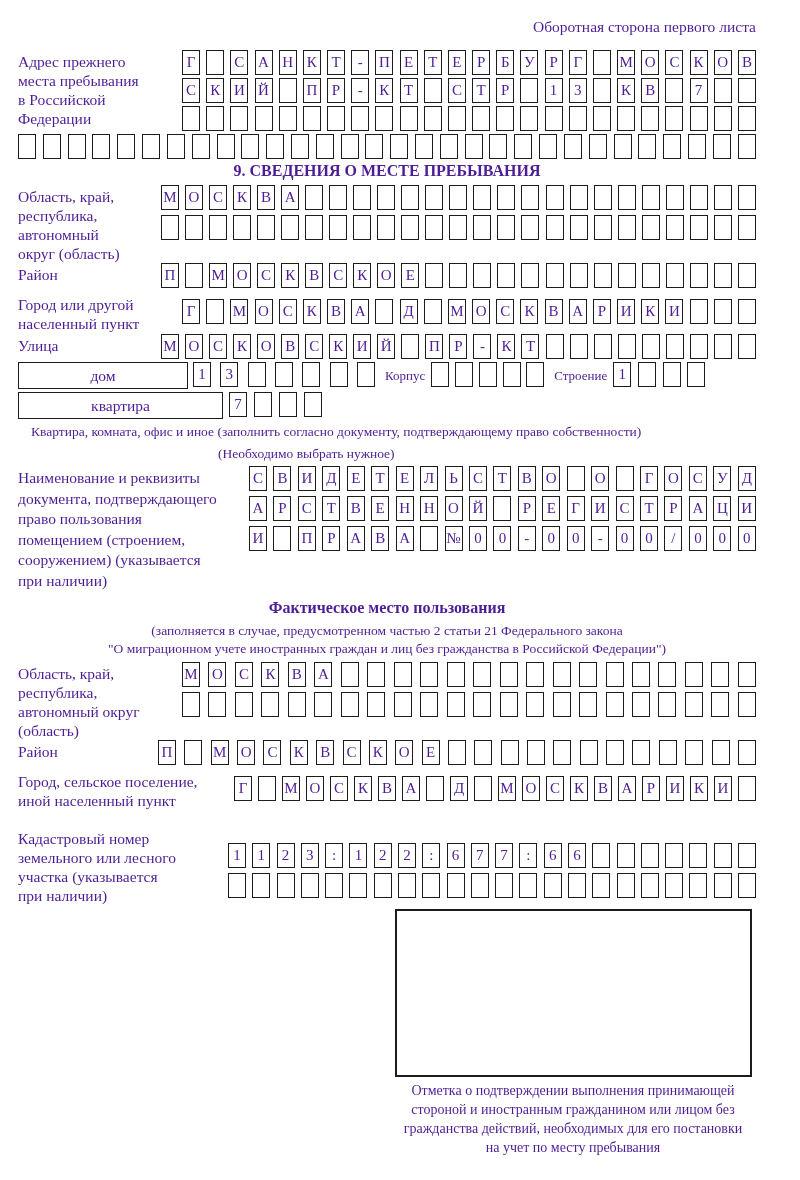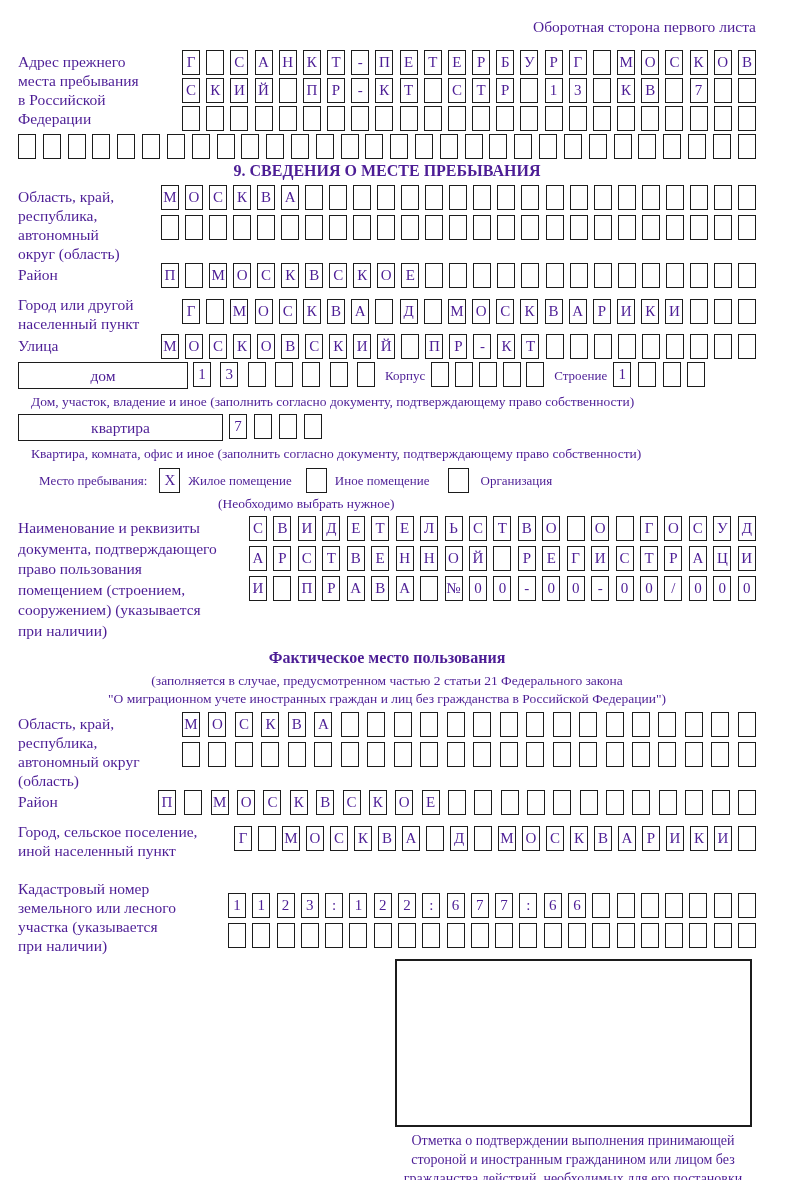--- a/index.html
+++ b/index.html
@@ -344,49 +344,33 @@
     <div class="gap10"></div>
     <div class="inline-lbl">Строение</div>
     <div class="gap6"></div>
     <div class="boxrow" style="width:92px">
         <span class="cb">1</span>
         <span class="cb"></span>
         <span class="cb"></span>
         <span class="cb"></span>
       </div>
   </div>
-  <div class="note" style="margin:1px 0 3px 13px">Дом, участок, владение и иное (заполнить согласно документу, подтверждающему право собственности)</div>
 
   <div class="hrow">
     <div class="widebox" style="width:205px">квартира</div>
     <div class="gap6"></div>
     <div class="boxrow" style="width:93px">
         <span class="cb">7</span>
         <span class="cb"></span>
         <span class="cb"></span>
         <span class="cb"></span>
       </div>
   </div>
   <div class="note" style="margin:1px 0 4px 13px">Квартира, комната, офис и иное (заполнить согласно документу, подтверждающему право собственности)</div>
 
-  <div class="frow" style="margin-left:21px;height:28px">
-    <div class="inline-lbl">Место пребывания:</div>
-    <div class="gap12"></div>
-    <div class="chk">X</div>
-    <div class="gap8"></div>
-    <div class="inline-lbl">Жилое помещение</div>
-    <div class="gap14"></div>
-    <div class="chk"></div>
-    <div class="gap8"></div>
-    <div class="inline-lbl">Иное помещение</div>
-    <div class="gap18"></div>
-    <div class="chk"></div>
-    <div class="gap12"></div>
-    <div class="inline-lbl">Организация</div>
-  </div>
   <div class="note" style="margin-left:200px;margin-bottom:3px">(Необходимо выбрать нужное)</div>
 
   <div class="frow">
     <div class="lbl" style="width:231px;line-height:20.5px">Наименование и реквизиты
 документа, подтверждающего
 право пользования
 помещением (строением,
 сооружением) (указывается
 при наличии)</div>
     <div class="col">

